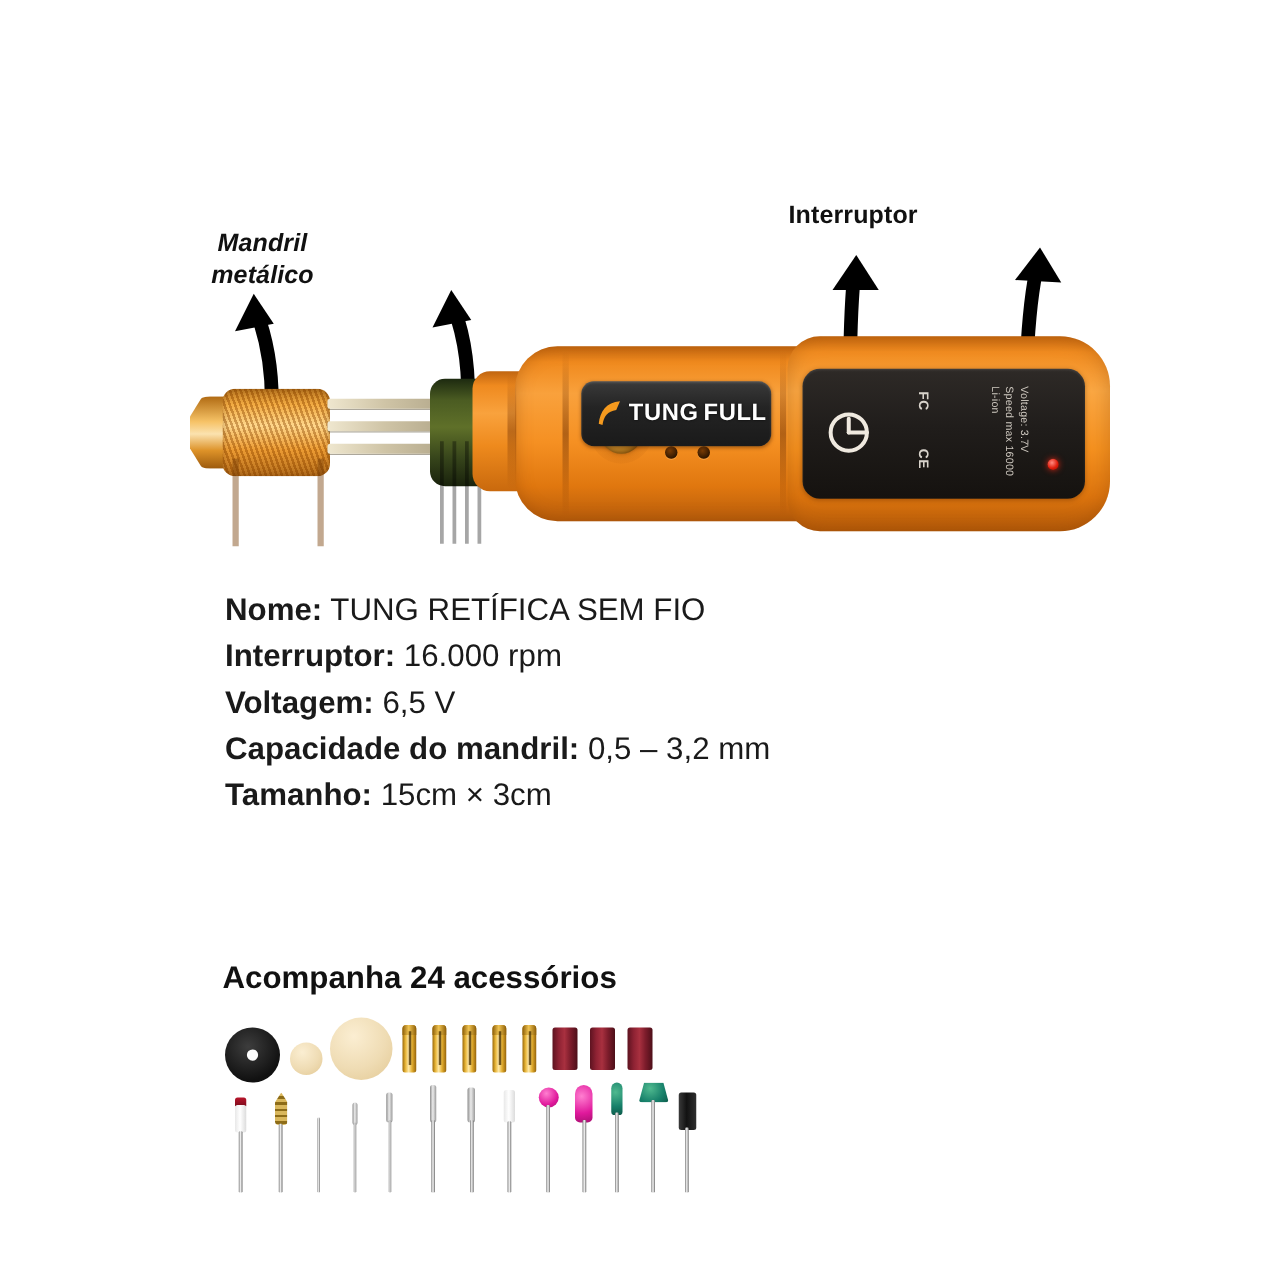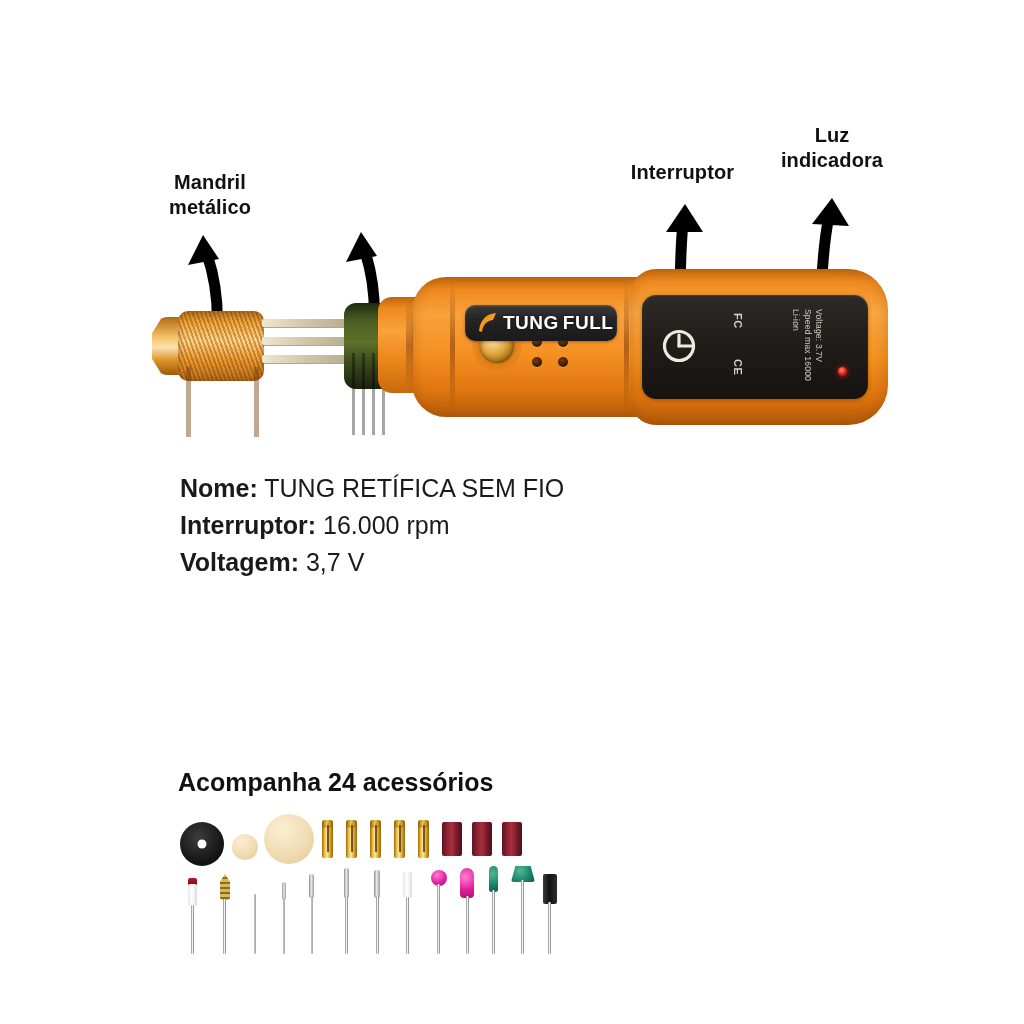--- a/index.html
+++ b/index.html
@@ -25,21 +25,21 @@
   .callout {
     position: absolute;
     font-weight: bold;
     font-size: 20px;
     line-height: 1.25;
     text-align: center;
     color: #111111;
     letter-spacing: 0.1px;
     white-space: pre-line;
   }
-  #label-mandril { left: 140px; top: 170px; width: 140px; }
+  #label-mandril { left: 140px; top: 183px; width: 140px; font-style: italic; }
   #label-trava   { left: 305px; top: 158px; width: 150px; }
   #label-switch  { left: 600px; top: 160px; width: 165px; }
   #label-luz     { left: 752px; top: 123px; width: 160px; }
 
   .arrow-svg { position: absolute; overflow: visible; }
 
   
   .tool { position: absolute; left: 150px; top: 255px; width: 740px; height: 180px; }
 
   
@@ -175,21 +175,21 @@
   .vent {
     position: absolute; width: 10px; height: 10px; border-radius: 50%;
     background: radial-gradient(circle at 40% 35%, #7a3d05, #2a1400 75%);
     box-shadow: 0 1px 0 rgba(255,200,130,.35);
   }
 
   
   .brand-plate {
     position: absolute;
     left: 315px; top: 50px;
-    width: 152px; height: 36px;
+    width: 152px; height: 52px;
     border-radius: 10px;
     background: linear-gradient(to bottom, #3a3a3a 0%, #242424 40%, #1a1a1a 100%);
     box-shadow: inset 0 1px 2px rgba(255,255,255,.18), 0 1px 3px rgba(90,40,0,.5);
     display: flex; align-items: center; gap: 4px;
     padding-left: 12px;
     box-sizing: border-box;
   }
   .brand-mark {
     width: 22px; height: 24px; flex: 0 0 auto;
   }
@@ -316,22 +316,20 @@
   .tip-black  { background: linear-gradient(to right, #3a3a3a, #121212 45%, #2e2e2e); border-radius: 2px; }
 </style>
 </head>
 <body>
 
 <div class="stage">
 
   <div class="callout" id="label-mandril">Mandril
 metálico</div>
   <div class="callout" id="label-switch">Interruptor</div>
-  <div class="callout" id="label-luz">Luz
-indicadora</div>
 
   <svg class="arrow-svg" style="left:175px;top:225px;" width="80" height="115" viewBox="0 0 80 115">
     <path d="M42 112 C 44 78, 40 50, 30 24" stroke="#000" stroke-width="11" fill="none" stroke-linecap="round"></path>
     <path d="M28 10 L 13 40 L 44 34 Z" fill="#000"></path>
   </svg>
 
   <svg class="arrow-svg" style="left:330px;top:222px;" width="80" height="112" viewBox="0 0 80 112">
     <path d="M44 110 C 46 76, 42 48, 33 24" stroke="#000" stroke-width="11" fill="none" stroke-linecap="round"></path>
     <path d="M31 10 L 16 40 L 47 34 Z" fill="#000"></path>
   </svg>
@@ -419,21 +417,29 @@
     <div class="spec-line">
       <span class="k">Nome:</span>
       <span class="v">TUNG RETÍFICA SEM FIO</span>
     </div>
     <div class="spec-line">
       <span class="k">Interruptor:</span>
       <span class="v">16.000 rpm</span>
     </div>
     <div class="spec-line">
       <span class="k">Voltagem:</span>
-      <span class="v">3,7 V</span>
+      <span class="v">6,5 V</span>
+    </div>
+    <div class="spec-line">
+      <span class="k">Capacidade do mandril:</span>
+      <span class="v">0,5 – 3,2 mm</span>
+    </div>
+    <div class="spec-line">
+      <span class="k">Tamanho:</span>
+      <span class="v">15cm × 3cm</span>
     </div>
   </div>
 
   <div class="acc-title">Acompanha 24 acessórios</div>
 
   <div class="acc-area">
 
     <div class="acc-item disc-black" style="left:4px;top:10px;width:44px;height:44px;">
       <div class="disc-hole" style="width:9px;height:9px;"></div>
     </div>

